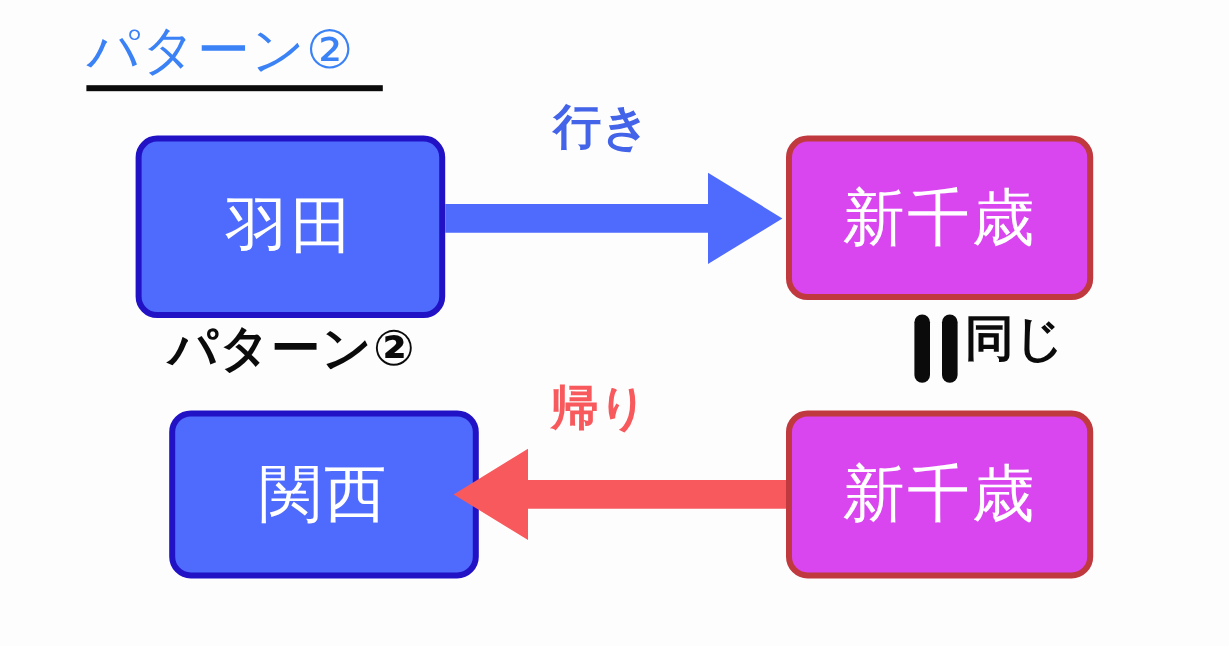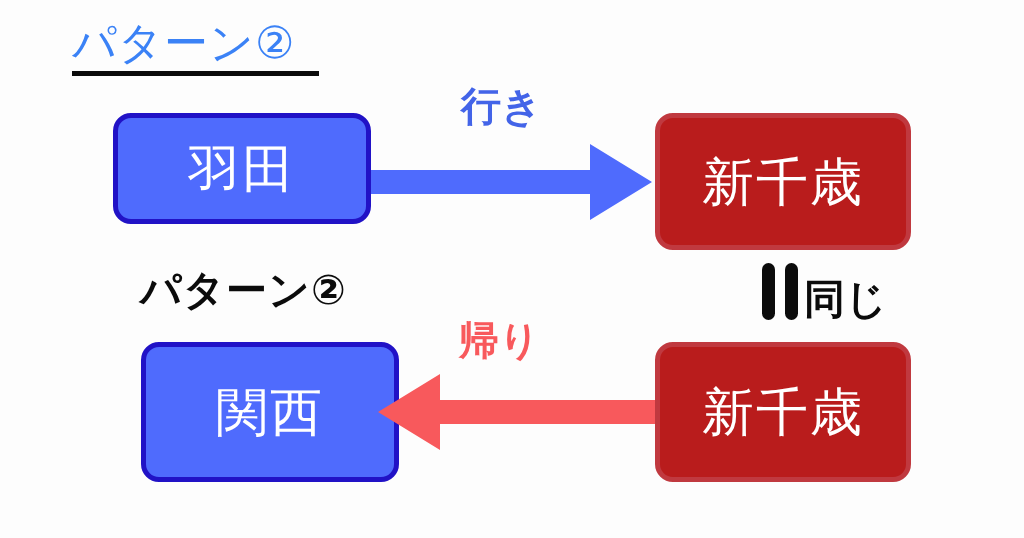--- a/index.html
+++ b/index.html
@@ -55,25 +55,25 @@
     font-weight: 400;
     letter-spacing: 2px;
     line-height: 1;
     white-space: nowrap;
   }
   .node.blue {
     background: #4f6bfd;
     border: 5px solid #2112c6;
   }
   .node.red {
-    background: #b91c1c;
+    background: #d946ef;
     border: 5px solid #c0393f;
   }
 
-  #node-haneda   { left: 113px; top: 113px; width: 258px; height: 111px; }
+  #node-haneda   { left: 113px; top: 113px; width: 258px; height: 152px; }
   #node-chitose1 { left: 655px; top: 113px; width: 256px; height: 137px; }
   #node-kansai   { left: 113px; top: 342px; width: 258px; height: 140px; margin-left: 28px; }
   #node-chitose2 { left: 655px; top: 342px; width: 256px; height: 140px; }
 
   
   .arrow-svg {
     position: absolute;
     overflow: visible;
   }
   #arrow-outbound { left: 371px; top: 140px; }
@@ -109,21 +109,21 @@
     line-height: 1;
     letter-spacing: 1px;
     white-space: nowrap;
   }
 
   #equals-group {
     position: absolute;
     left: 762px;
     top: 262px;
     display: flex;
-    align-items: flex-end;
+    align-items: flex-start;
     height: 58px;
   }
   .equals-bar {
     width: 13px;
     height: 57px;
     background: #0b0b0b;
     border-radius: 7px;
   }
   .equals-bar + .equals-bar { margin-left: 10px; }
   #label-same {

